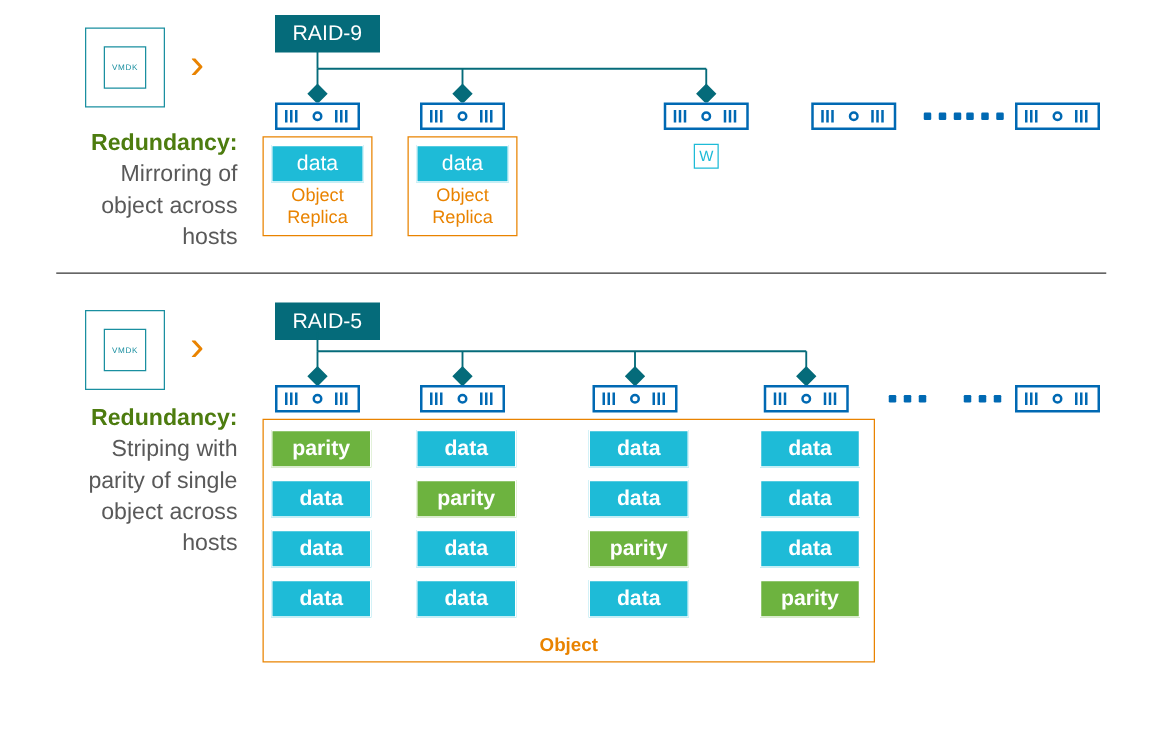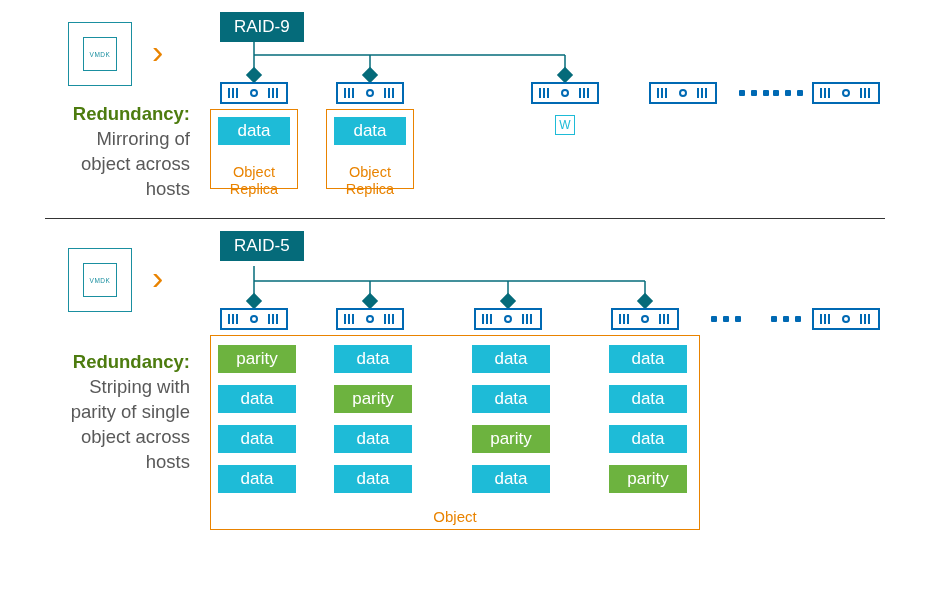--- a/index.html
+++ b/index.html
@@ -19,25 +19,25 @@
   .svg-tree { position: absolute; top: 28px; left: 0; }
   .host-row { position: absolute; display: flex; gap: 0; }
   .host { width: 68px; height: 22px; border: 2px solid #0069b3; display: flex; align-items: center; justify-content: space-between; padding: 0 6px; background: #fff; }
   .bar3 { width: 12px; height: 10px; display: flex; gap: 2px; }
   .bar3 span { width: 2px; height: 10px; background: #0069b3; }
   .dot { width: 8px; height: 8px; border: 2px solid #0069b3; border-radius: 50%; }
   .block { height: 30px; display: flex; align-items: center; justify-content: center; color: #fff; font-size: 17px; border: 1px solid #fff; }
   .data { background: #1ebbd7; }
   .parity { background: #6db33f; }
   .replica-box { position: absolute; border: 1.5px solid #e98300; text-align: center; }
-  .replica-label { color: #e98300; font-size: 14.5px; line-height: 1.2; margin-top: 18px; }
+  .replica-label { color: #e98300; font-size: 14.5px; line-height: 1.2; margin-top: 3px; }
   .w-box { position: absolute; width: 20px; height: 20px; border: 1.5px solid #1ebbd7; display: flex; align-items: center; justify-content: center; color: #1ebbd7; font-size: 12px; font-weight: 500; }
   .dots3 { position: absolute; display: flex; gap: 6px; }
   .dots3 span { width: 6px; height: 6px; background: #0069b3; border-radius: 1px; }
-  .big-box { position: absolute; border: 1.5px solid #e98300; }
+  .big-box { position: absolute; border: 1.5px solid #e98300; font-weight: bold; }
   .big-label { position: absolute; width: 100%; text-align: center; color: #e98300; font-size: 15px; bottom: 4px; }
 </style>
 </head>
 <body>
 
 <div class="section sec1">
   <div class="left-col">
     <div class="vmdk-box">
       <div class="vmdk-inner">VMDK</div>
     </div>
@@ -153,27 +153,27 @@
 </div>
 
 <div class="divider"></div>
 
 <div class="section sec2">
   <div class="left-col">
     <div class="vmdk-box" style="top:18px;">
       <div class="vmdk-inner">VMDK</div>
     </div>
     <div class="arrow-right" style="top:30px;">›</div>
-    <div class="redundancy" style="top:120px;">
+    <div class="redundancy" style="top:92px;">
       <b>Redundancy:</b>
       <span>Striping with parity of single object across hosts</span>
     </div>
   </div>
   <div class="right-col">
-    <div class="raid-badge" style="top:1px;">RAID-5</div>
+    <div class="raid-badge" style="top:12px;">RAID-5</div>
     <svg class="svg-tree" style="top:36px;" width="480" height="45">
       <g stroke="#056b7a" stroke-width="1.5" fill="#056b7a">
         <line x1="39" y1="0" x2="39" y2="15"></line>
         <line x1="39" y1="15" x2="430" y2="15"></line>
         <line x1="39" y1="15" x2="39" y2="34"></line>
         <line x1="155" y1="15" x2="155" y2="34"></line>
         <line x1="293" y1="15" x2="293" y2="34"></line>
         <line x1="430" y1="15" x2="430" y2="34"></line>
         <rect x="34" y="30" width="10" height="10" transform="rotate(45 39 35)"></rect>
         <rect x="150" y="30" width="10" height="10" transform="rotate(45 155 35)"></rect>

